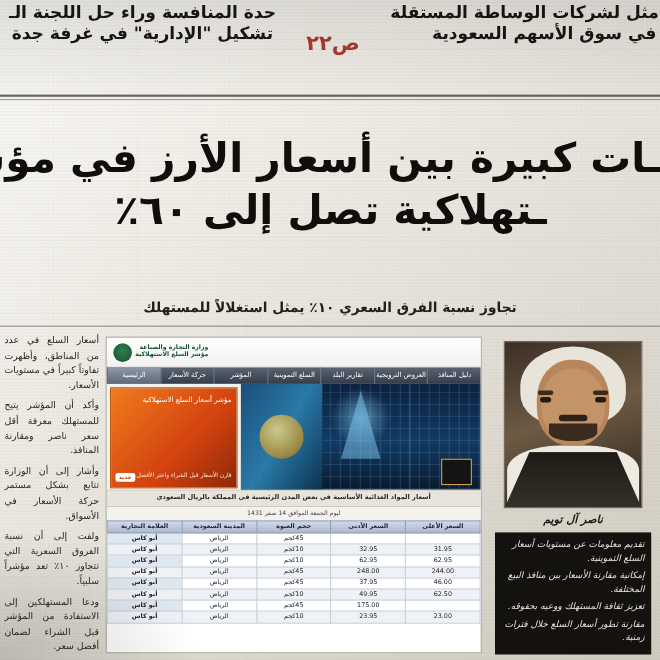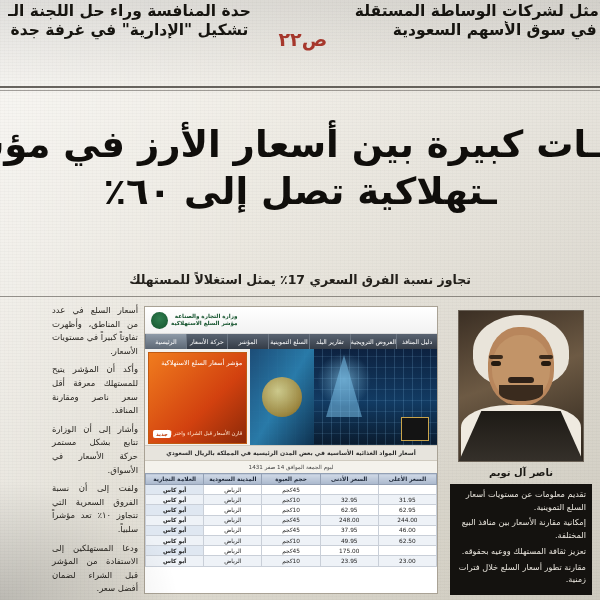--- a/index.html
+++ b/index.html
@@ -68,33 +68,33 @@
   }
   .subline{
     position:absolute;left:0;right:0;top:272px;height:22px;
     text-align:center;font-size:12.5px;font-weight:bold;color:#23201b;
   }
   .rule.r3{top:296px;height:1px;opacity:.5;}
 
   
   .body{
     position:absolute;left:0;right:0;top:300px;bottom:0;
-    display:flex;flex-direction:row-reverse;margin-left:48px;
+    display:flex;flex-direction:row-reverse;
   }
   
   .rightcol{
     flex:0 0 86px;padding:4px 6px 0 4px;
     font-size:8.5px;line-height:1.6;color:#2a2722;
     text-align:justify;
   }
   .rightcol .p{margin:0 0 5px 0;}
 
   
   .leftcol{
-    flex:0 0 150px;padding:6px 4px 0 6px;position:relative;
+    flex:0 0 150px;padding:6px 4px 0 6px;position:relative;font-style:italic;
   }
   .portrait{
     width:124px;height:150px;margin:4px auto 0 auto;
     background:linear-gradient(160deg,#3b2f24,#6d5a44 45%,#2c241b);
     border:1px solid #6b6257;position:relative;overflow:hidden;
   }
   .p-head{
     position:absolute;left:50%;top:16px;transform:translateX(-50%);
     width:66px;height:78px;border-radius:46% 46% 44% 44%;
     background:#b8865c;
@@ -279,21 +279,21 @@
     </div>
   </div>
 </div>
 <div class="rule r1"></div>
 <div class="rule r2"></div>
 
 <div class="headline">
   <div class="h1">ـات كبيرة بين أسعار الأرز في مؤشر السـ</div>
   <div class="h2">ـتهلاكية تصل إلى ٦٠٪</div>
 </div>
-<div class="subline">تجاوز نسبة الفرق السعري 17٪ يمثل استغلالاً للمستهلك</div>
+<div class="subline">تجاوز نسبة الفرق السعري ١٠٪ يمثل استغلالاً للمستهلك</div>
 <div class="rule r3"></div>
 
 <div class="body">
 
   <div class="rightcol">
     <div class="p">أسعار السلع في عدد من المناطق، وأظهرت تفاوتاً كبيراً في مستويات الأسعار.</div>
     <div class="p">وأكد أن المؤشر يتيح للمستهلك معرفة أقل سعر ناصر ومقارنة المنافذ.</div>
     <div class="p">وأشار إلى أن الوزارة تتابع بشكل مستمر حركة الأسعار في الأسواق.</div>
     <div class="p">ولفت إلى أن نسبة الفروق السعرية التي تتجاوز ١٠٪ تعد مؤشراً سلبياً.</div>
     <div class="p">ودعا المستهلكين إلى الاستفادة من المؤشر قبل الشراء لضمان أفضل سعر.</div>

